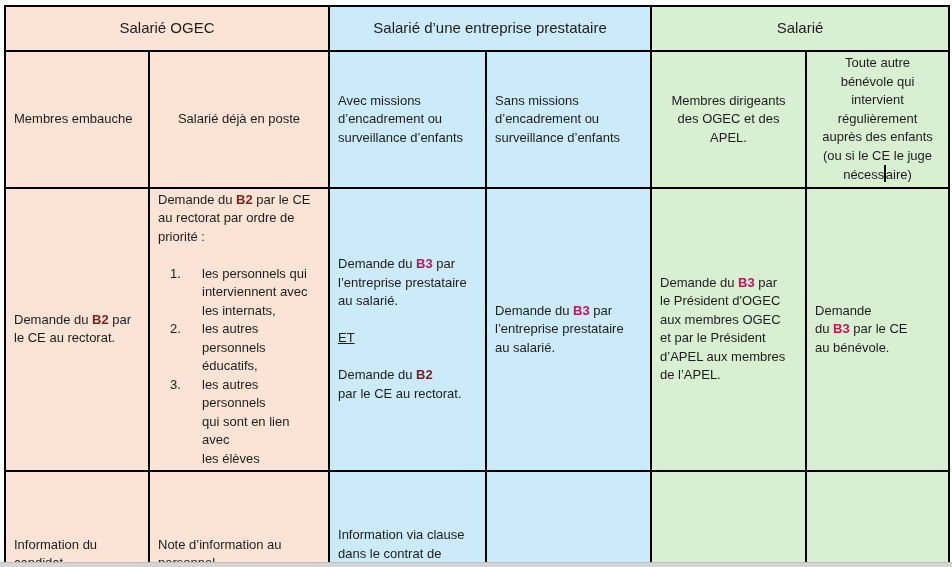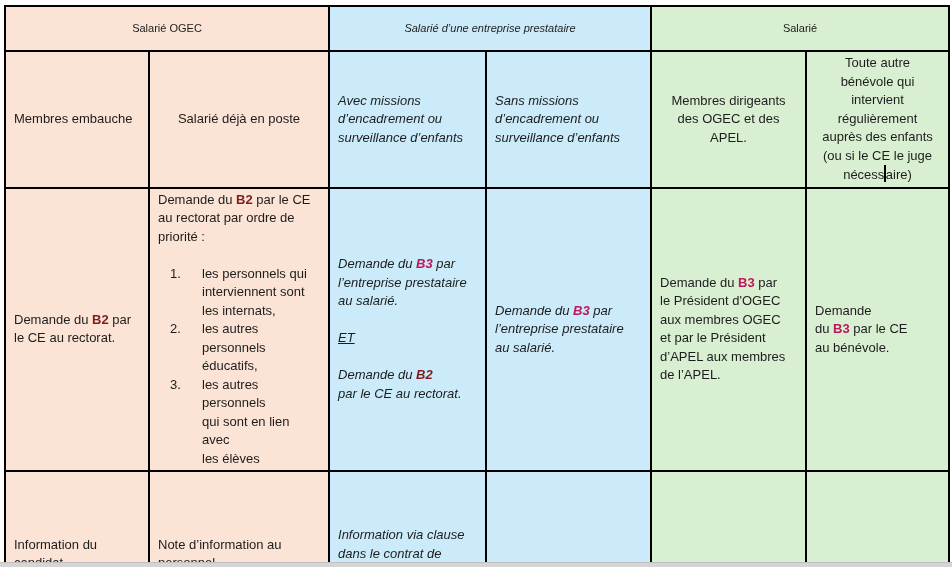--- a/index.html
+++ b/index.html
@@ -19,24 +19,24 @@
   }
   td {
     border: 2px solid #000000;
     padding: 2px 8px;
     vertical-align: middle;
     font-size: 13px;
     line-height: 18.5px;
     white-space: pre-wrap;
     overflow: hidden;
   }
-  .hdr { font-size: 11px; text-align: center; }
+  .hdr { font-size: 15px; text-align: center; }
   .ta-center { text-align: center; }
   .bg-peach { background: #fbe3d5; }
-  .bg-blue  { background: #cbeafa; font-style: italic; }
+  .bg-blue  { background: #cbeafa; }
   .bg-green { background: #d9efd2; }
   .r-group td   { height: 39px; }
   .r-sub td     { height: 126px; }
   .r-demande td { height: 217px; }
   .r-info td    { height: 160px; }
   
   .b2 { color: #7f1d1d; font-weight: bold; }
   .b3 { color: #be185d; font-weight: bold; }
   .u  { text-decoration: underline; }
   .caret {
@@ -100,21 +100,21 @@
 (ou si le CE le juge
 nécess</span><span class="caret"></span><span>aire)</span></td>
     </tr>
 
     <tr class="r-demande">
       <td class="bg-peach"><span>Demande du </span><span class="b2">B2</span><span> par
 le CE au rectorat.</span></td>
       <td class="bg-peach"><span>Demande du </span><span class="b2">B2</span><span> par le CE
 au rectorat par ordre de
 priorité :</span><div class="li"><span class="num">1.</span><span class="it">les personnels qui
-interviennent sont
+interviennent avec
 les internats,</span></div><div class="li"><span class="num">2.</span><span class="it">les autres personnels
 éducatifs,</span></div><div class="li"><span class="num">3.</span><span class="it">les autres personnels
 qui sont en lien avec
 les élèves</span></div></td>
       <td class="bg-blue"><span>Demande du </span><span class="b3">B3</span><span> par
 l’entreprise prestataire
 au salarié.
 
 </span><span class="u">ET</span><span>
 

